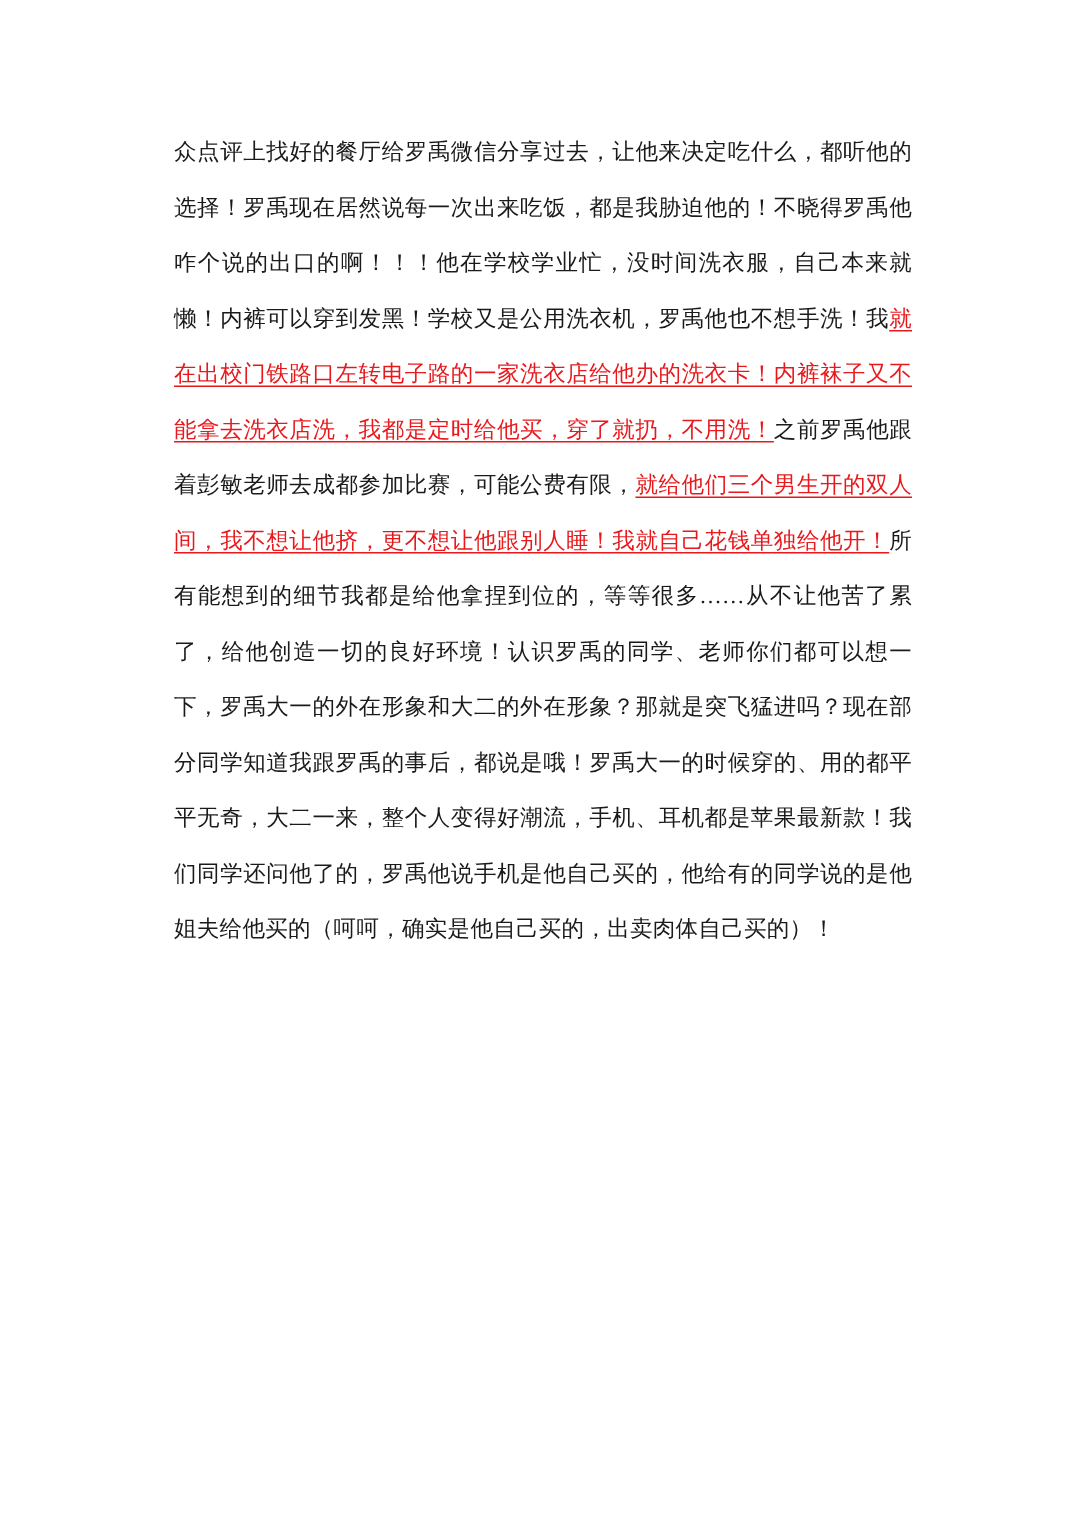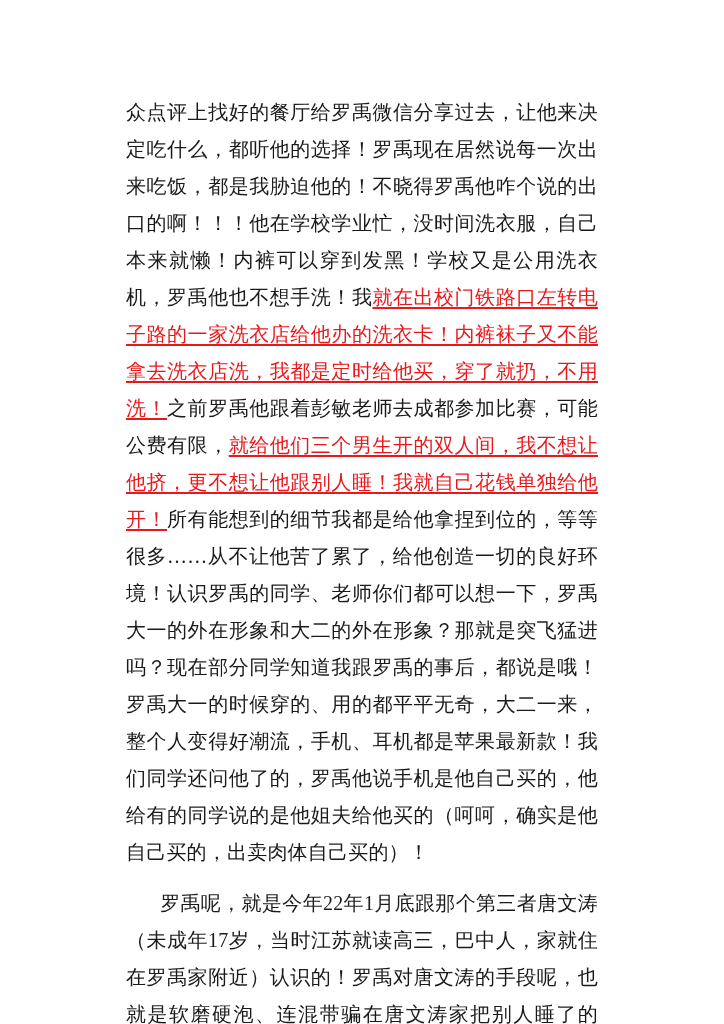--- a/index.html
+++ b/index.html
@@ -19,23 +19,23 @@
     background: #ffffff;
     overflow: hidden;
   }
   #doc-body {
     position: absolute;
     left: 112px;
     top: 80px;
     width: 500px;
   }
   p.para {
-    margin: 14px;
+    margin: 4px;
     padding: 0;
-    font-size: 20px;
+    font-size: 15px;
     line-height: 37px;
     color: #1a1a1a;
     text-align: justify;
     text-justify: inter-ideograph;
     letter-spacing: 0.2px;
   }
   p.para + p.para {
     margin-top: 0;
   }
   .indent {
@@ -50,16 +50,15 @@
   }
 </style>
 </head>
 <body>
 
 <div id="page">
   <div id="doc-body">
 
     <p class="para"><span>众点评上找好的餐厅给罗禹微信分享过去，让他来决定吃什么，都听他的选择！罗禹现在居然说每一次出来吃饭，都是我胁迫他的！不晓得罗禹他咋个说的出口的啊！！！他在学校学业忙，没时间洗衣服，自己本来就懒！内裤可以穿到发黑！学校又是公用洗衣机，罗禹他也不想手洗！我</span><span class="hl">就在出校门铁路口左转电子路的一家洗衣店给他办的洗衣卡！内裤袜子又不能拿去洗衣店洗，我都是定时给他买，穿了就扔，不用洗！</span><span>之前罗禹他跟着彭敏老师去成都参加比赛，可能公费有限，</span><span class="hl">就给他们三个男生开的双人间，我不想让他挤，更不想让他跟别人睡！我就自己花钱单独给他开！</span><span>所有能想到的细节我都是给他拿捏到位的，等等很多……从不让他苦了累了，给他创造一切的良好环境！认识罗禹的同学、老师你们都可以想一下，罗禹大一的外在形象和大二的外在形象？那就是突飞猛进吗？现在部分同学知道我跟罗禹的事后，都说是哦！罗禹大一的时候穿的、用的都平平无奇，大二一来，整个人变得好潮流，手机、耳机都是苹果最新款！我们同学还问他了的，罗禹他说手机是他自己买的，他给有的同学说的是他姐夫给他买的（呵呵，确实是他自己买的，出卖肉体自己买的）！</span></p>
 
-    <p class="para"><span class="indent"></span><span>罗禹呢，就是今年22年1月底跟那个第三者唐文涛（未成年17岁，当时江苏就读高三，巴中人，家就住在罗禹家附近）认识的！罗禹对唐文涛的手段呢，也就是软磨硬泡、连混带骗在唐文涛家把别人睡了的（详细的过程后面讲，在今年7月7号前并不知道这一切）！包括罗禹当时 1 月份微信从现在这个猫咪头像换成了一个卡通人物头像，我就觉得好奇怪，怎么突然换头像！我问他你换头像干嘛？是</span></p>
 
   </div>
 </div>
 
 </body></html>

